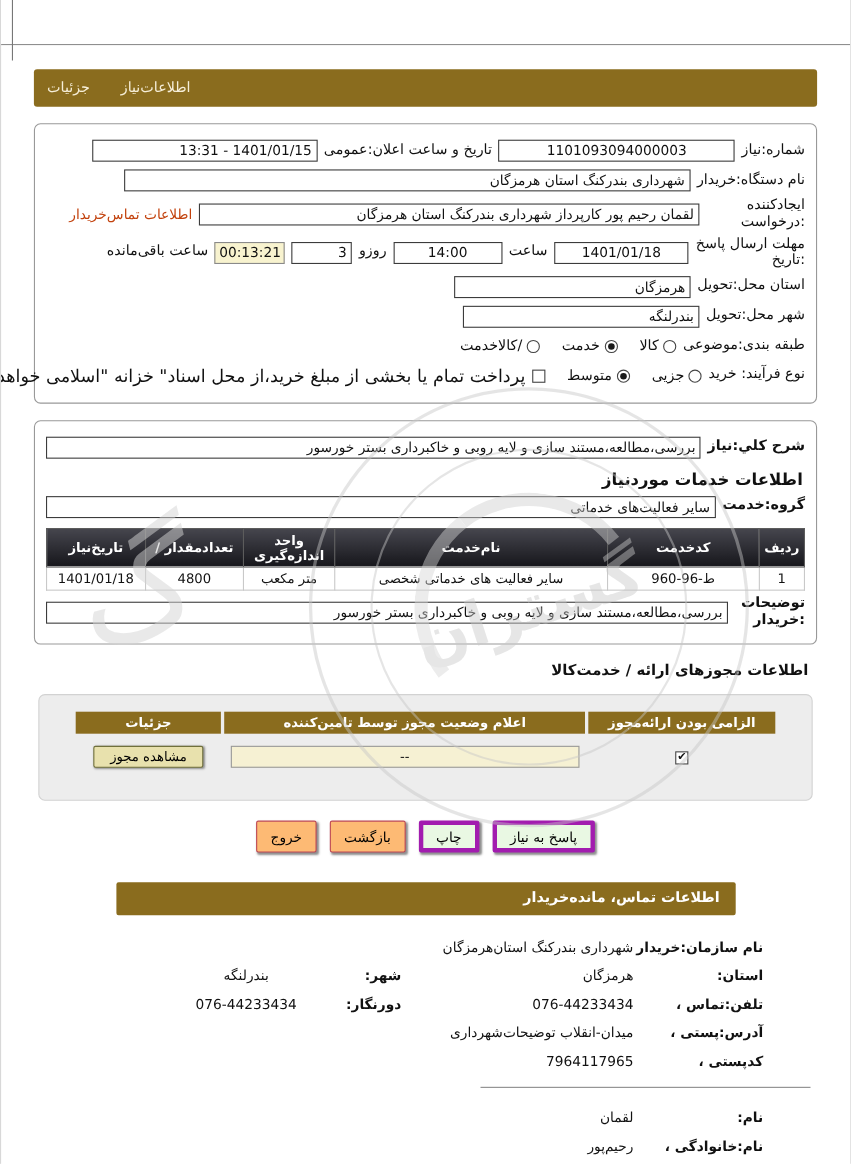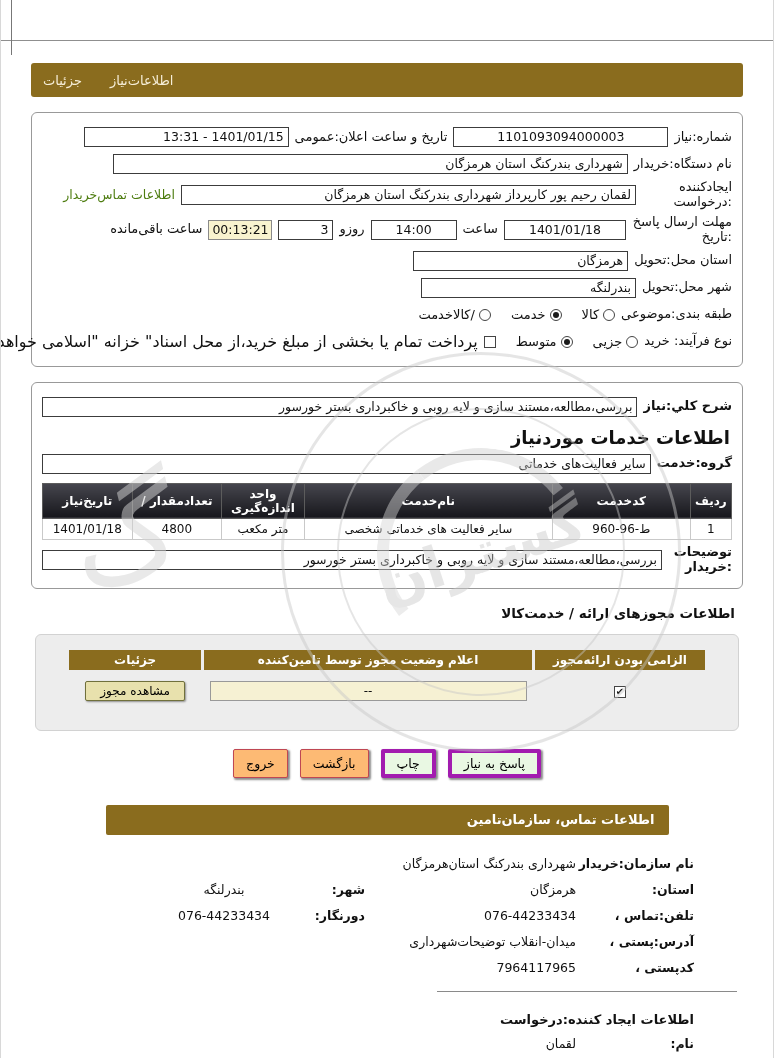--- a/index.html
+++ b/index.html
@@ -20,33 +20,33 @@
 
   .panel{border:1px solid #999;border-radius:6px;margin:15px 30px 0;padding:8px 10px;background:#fff}
   .frow{display:flex;align-items:center;margin:5px 0;gap:6px;font-size:13px;min-height:22px}
   .flabel{flex-shrink:0;line-height:1.15;text-align:right}
   .bold{font-weight:bold}
   .field{border:1px solid #3c3c3c;background:#fff;height:20px;line-height:18px;
          padding:0 4px;font-size:12.5px;white-space:nowrap;overflow:hidden}
   .grow{flex:1}
   .ltr{direction:ltr}
   .al{text-align:center}.ar{text-align:right}
-  .w55{width:55px}.w75{width:86px}.w90{width:90px}.w100{width:100px}
+  .w55{width:55px}.w75{width:99px}.w90{width:90px}.w100{width:100px}
   .w122{width:122px}.w205{width:205px}.w215{width:215px}.w455{width:455px}.w515{width:515px}
-  .link{color:#4d7c0f;font-size:12.5px;cursor:pointer;white-space:nowrap}
+  .link{color:#c2410c;font-size:12.5px;cursor:pointer;white-space:nowrap}
   .countdown{background:#f8f3cf;border:1px solid #8a8a8a;width:64px;height:20px;line-height:18px;
              text-align:center;font-size:12.5px;direction:ltr;flex-shrink:0}
   .radio{width:12px;height:12px;border:1px solid #444;border-radius:50%;background:#fff;
          display:inline-block;position:relative;flex-shrink:0;cursor:pointer}
   .radio.checked::after{content:"";position:absolute;inset:2px;border-radius:50%;background:#1a1a1a}
   .cb{width:12px;height:12px;border:1px solid #444;background:#fff;display:inline-flex;
       align-items:center;justify-content:center;font-size:10px;line-height:1;flex-shrink:0;cursor:pointer}
   .opt{display:inline-flex;align-items:center;gap:4px;margin-left:14px;cursor:pointer}
   .note{font-size:16px;white-space:nowrap}
-  .sec-heading{font-size:18px;margin:9px 2px 3px}
+  .sec-heading{font-size:15px;margin:9px 2px 3px}
 
   table.svc{width:100%;border-collapse:collapse;margin:8px 0 5px;font-size:12px}
   table.svc th{background:linear-gradient(#46464e,#17171c);color:#fff;border:1px solid #5c5c5c;
                padding:3px 2px;font-weight:bold}
   table.svc td{border:1px solid #c9c9c9;padding:3px 2px;text-align:center;background:#fff}
 
   .lic-heading{font-weight:bold;font-size:13.5px;margin:16px 38px 0}
   .lic-panel{background:#ededed;border:1px solid #d2d2d2;border-radius:6px;margin:13px 34px 0;padding:12px 30px 18px}
   table.lic{width:100%;border-collapse:separate;border-spacing:3px;font-size:12px}
   table.lic th{background:#8a6c1e;color:#fff;padding:3px 2px;font-weight:bold}
@@ -250,21 +250,21 @@
 </div>
 
 <div class="actions">
   <button class="btn green">پاسخ به نیاز</button>
   <button class="btn green">چاپ</button>
   <button class="btn pink">بازگشت</button>
   <button class="btn pink">خروج</button>
 </div>
 
 <div class="bar2">
-  <span>اطلاعات  تماس، سازمان‌تامین</span>
+  <span>اطلاعات  تماس، مانده‌خریدار</span>
 </div>
 
 <div class="contact">
 
   <div class="crow">
     <span class="clabel">نام سازمان:خریدار</span>
     <span class="cvalue">شهرداری بندرکنگ استان‌هرمزگان</span>
   </div>
 
   <div class="crow">
@@ -289,21 +289,20 @@
   <div class="crow">
     <span class="clabel">کدپستی ،</span>
     <span class="cvalue ltr">7964117965</span>
   </div>
 
 </div>
 
 <div class="sep"></div>
 
 <div class="creator">
-  <div class="creator-heading">اطلاعات ایجاد کننده:درخواست</div>
 
   <div class="crow">
     <span class="clabel">نام:</span>
     <span class="cvalue">لقمان</span>
   </div>
 
   <div class="crow">
     <span class="clabel">نام:خانوادگی ،</span>
     <span class="cvalue">رحیم‌پور</span>
   </div>

